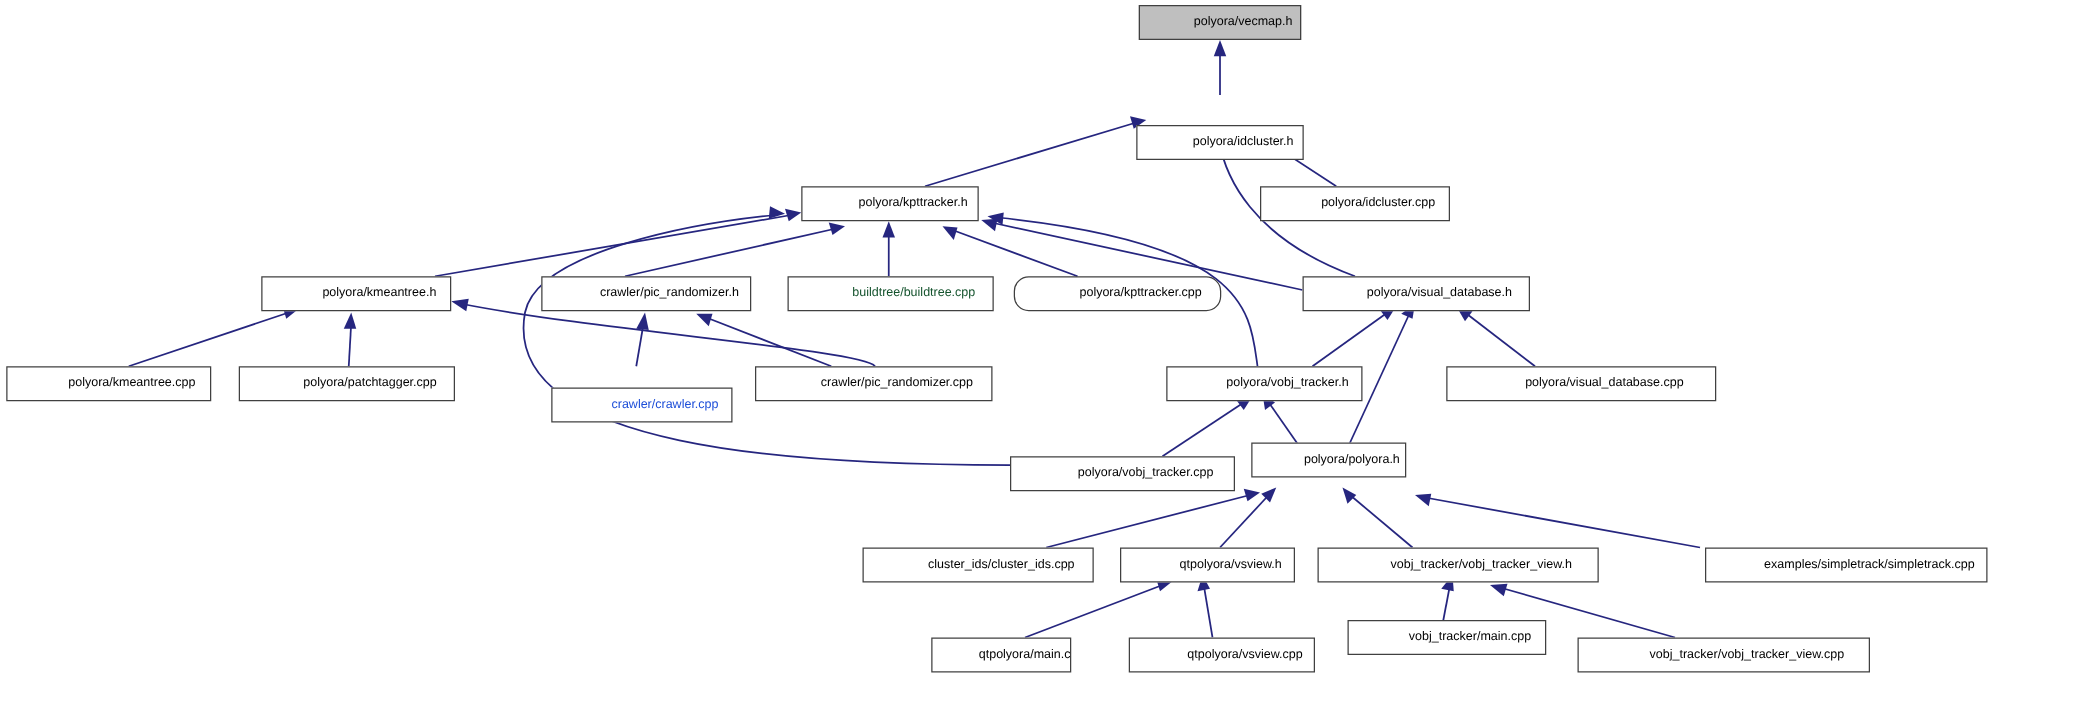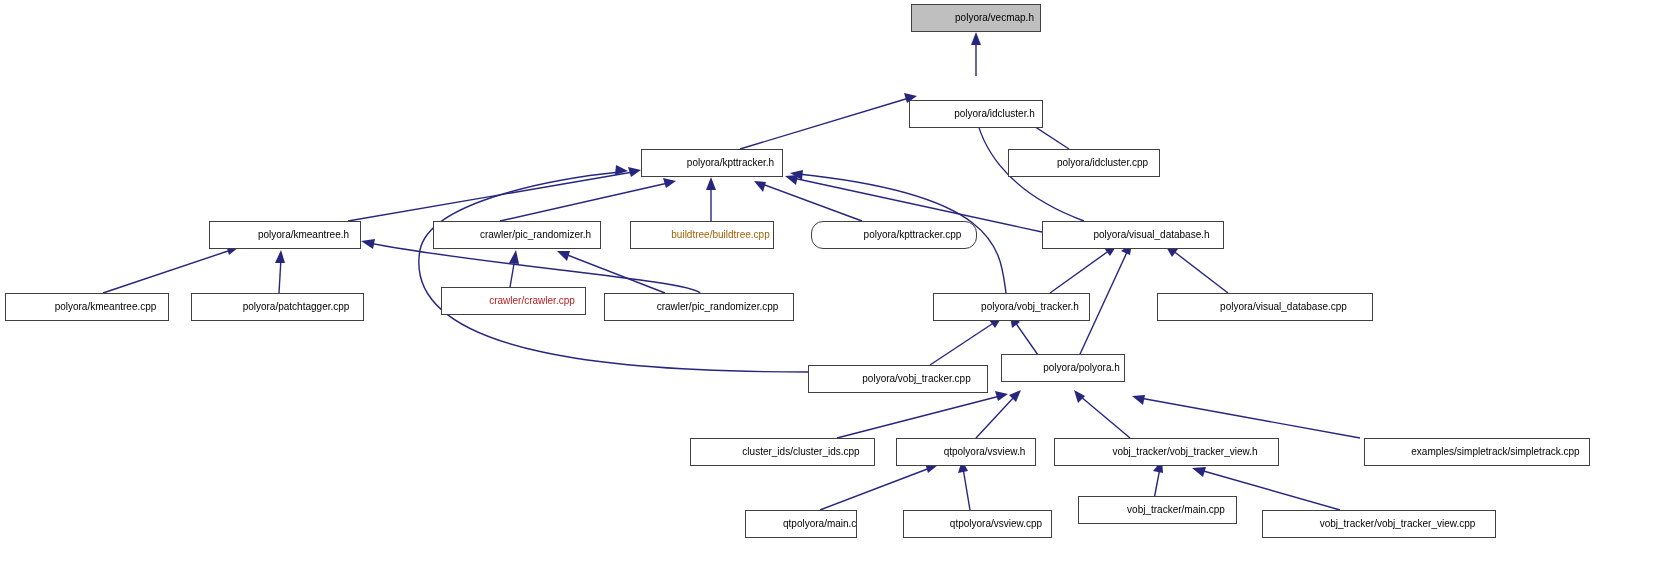--- a/index.html
+++ b/index.html
@@ -120,26 +120,26 @@
       <path d="M 1192,468 l 11,9 l 3,-10 z" class="arrow-head" fill="#26267f"></path>
     </svg>
 
   <div id="nodes">
       <div class="node root" style="left: 911px; top: 4px; width: 130px; border-color: rgb(64, 64, 64); background: rgb(191, 191, 191); color: rgb(0, 0, 0);">polyora/vecmap.h</div>
       <div class="node" style="left: 909px; top: 76px; width: 134px; border-color: rgb(64, 64, 64); background: rgb(255, 255, 255); color: rgb(0, 0, 0); margin-top: 24px;">polyora/idcluster.h</div>
       <div class="node" style="left: 641px; top: 149px; width: 142px; border-color: rgb(64, 64, 64); background: rgb(255, 255, 255); color: rgb(0, 0, 0);">polyora/kpttracker.h</div>
       <div class="node" style="left: 1008px; top: 149px; width: 152px; border-color: rgb(64, 64, 64); background: rgb(255, 255, 255); color: rgb(0, 0, 0);">polyora/idcluster.cpp</div>
       <div class="node" style="left: 209px; top: 221px; width: 152px; border-color: rgb(64, 64, 64); background: rgb(255, 255, 255); color: rgb(0, 0, 0);">polyora/kmeantree.h</div>
       <div class="node" style="left: 433px; top: 221px; width: 168px; border-color: rgb(64, 64, 64); background: rgb(255, 255, 255); color: rgb(0, 0, 0);">crawler/pic_randomizer.h</div>
-      <div class="node" style="left: 630px; top: 221px; width: 144px; border-color: rgb(64, 64, 64); background: rgb(255, 255, 255); color: #a16207;">buildtree/buildtree.cpp</div>
+      <div class="node" style="left: 630px; top: 221px; width: 165px; border-color: rgb(64, 64, 64); background: rgb(255, 255, 255); color: #14532d;">buildtree/buildtree.cpp</div>
       <div class="node" style="left: 811px; top: 221px; width: 166px; border-color: rgb(64, 64, 64); background: rgb(255, 255, 255); color: rgb(0, 0, 0); border-radius: 12px;">polyora/kpttracker.cpp</div>
       <div class="node" style="left: 1042px; top: 221px; width: 182px; border-color: rgb(64, 64, 64); background: rgb(255, 255, 255); color: rgb(0, 0, 0);">polyora/visual_database.h</div>
       <div class="node" style="left: 5px; top: 293px; width: 164px; border-color: rgb(64, 64, 64); background: rgb(255, 255, 255); color: rgb(0, 0, 0);">polyora/kmeantree.cpp</div>
       <div class="node" style="left: 191px; top: 293px; width: 173px; border-color: rgb(64, 64, 64); background: rgb(255, 255, 255); color: rgb(0, 0, 0);">polyora/patchtagger.cpp</div>
-      <div class="node" style="left: 441px; top: 287px; width: 145px; border-color: rgb(64, 64, 64); background: rgb(255, 255, 255); color: #b91c1c;">crawler/crawler.cpp</div>
+      <div class="node" style="left: 441px; top: 310px; width: 145px; border-color: rgb(64, 64, 64); background: rgb(255, 255, 255); color: #1d4ed8;">crawler/crawler.cpp</div>
       <div class="node" style="left: 604px; top: 293px; width: 190px; border-color: rgb(64, 64, 64); background: rgb(255, 255, 255); color: rgb(0, 0, 0);">crawler/pic_randomizer.cpp</div>
       <div class="node" style="left: 933px; top: 293px; width: 157px; border-color: rgb(64, 64, 64); background: rgb(255, 255, 255); color: rgb(0, 0, 0);">polyora/vobj_tracker.h</div>
       <div class="node" style="left: 1157px; top: 293px; width: 216px; border-color: rgb(64, 64, 64); background: rgb(255, 255, 255); color: rgb(0, 0, 0);">polyora/visual_database.cpp</div>
       <div class="node" style="left: 808px; top: 365px; width: 180px; border-color: rgb(64, 64, 64); background: rgb(255, 255, 255); color: rgb(0, 0, 0);">polyora/vobj_tracker.cpp</div>
       <div class="node" style="left: 1001px; top: 354px; width: 124px; border-color: rgb(64, 64, 64); background: rgb(255, 255, 255); color: rgb(0, 0, 0);">polyora/polyora.h</div>
       <div class="node" style="left: 690px; top: 438px; width: 185px; border-color: rgb(64, 64, 64); background: rgb(255, 255, 255); color: rgb(0, 0, 0);">cluster_ids/cluster_ids.cpp</div>
       <div class="node" style="left: 896px; top: 438px; width: 140px; border-color: rgb(64, 64, 64); background: rgb(255, 255, 255); color: rgb(0, 0, 0);">qtpolyora/vsview.h</div>
       <div class="node" style="left: 1054px; top: 438px; width: 225px; border-color: rgb(64, 64, 64); background: rgb(255, 255, 255); color: rgb(0, 0, 0);">vobj_tracker/vobj_tracker_view.h</div>
       <div class="node" style="left: 1364px; top: 438px; width: 226px; border-color: rgb(64, 64, 64); background: rgb(255, 255, 255); color: rgb(0, 0, 0);">examples/simpletrack/simpletrack.cpp</div>
       <div class="node" style="left: 745px; top: 510px; width: 112px; border-color: rgb(64, 64, 64); background: rgb(255, 255, 255); color: rgb(0, 0, 0);">qtpolyora/main.cpp</div>

